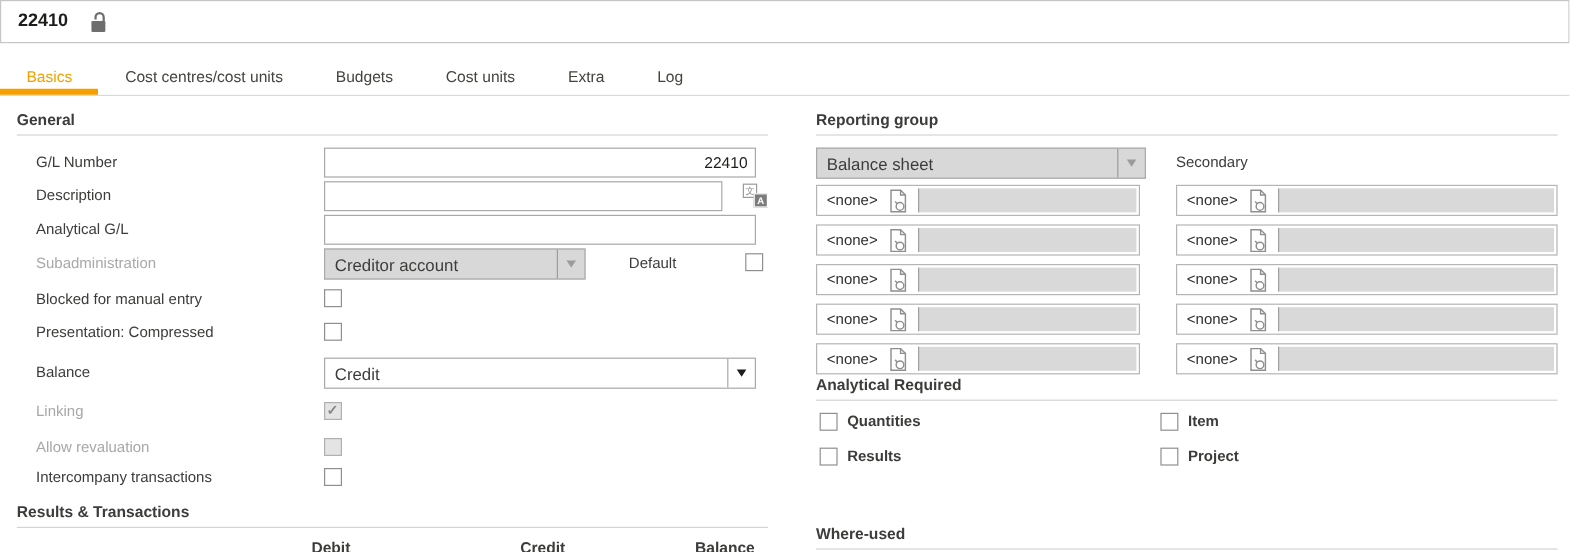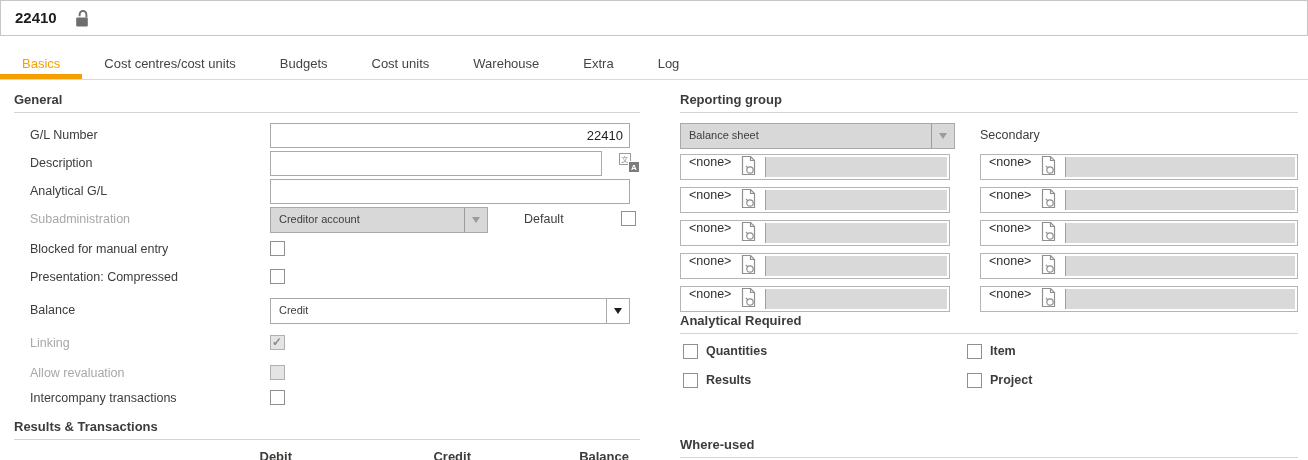--- a/index.html
+++ b/index.html
@@ -42,34 +42,34 @@
 
   input.txt{
     width:360px;height:25px;border:1px solid var(--border);background:#fff;
     font-family:"Liberation Sans",sans-serif;font-size:13px;color:#1d1d1b;padding:0 6px;outline:none;
   }
   input.txt.right{text-align:right;}
   input.txt.short{width:332px;}
 
   
   .select{position:relative;height:26px;border:1px solid var(--border);background:#fff;}
-  .select .val{position:absolute;left:8px;top:5px;font-size:11px;color:#3c3c3b;white-space:nowrap;}
+  .select .val{position:absolute;left:8px;top:5px;font-size:14px;color:#3c3c3b;white-space:nowrap;}
   .select .btn{position:absolute;right:0;top:0;bottom:0;width:23px;border-left:1px solid var(--border);display:flex;align-items:center;justify-content:center;}
   .select.disabled{background:var(--sel-bg);}
   .select.disabled .btn{border-left:1px solid #9c9c9c;}
   .tri{width:0;height:0;border-left:4.5px solid transparent;border-right:4.5px solid transparent;border-top:6px solid #1d1d1b;}
   .tri.gray{border-top-color:#9b9b9b;}
 
   
   .cb{display:inline-block;width:15px;height:15px;border:1px solid #8f8f8f;background:#fff;position:relative;vertical-align:middle;}
   .cb.dis{background:#e4e4e4;border-color:#b0b0b0;}
   .cb.checked::after{content:"\2713";position:absolute;left:1px;top:-1px;font-size:12px;font-weight:bold;color:#8a8a8a;}
 
   
-  .lookup{position:absolute;height:26px;border:1px solid #b5b5b5;background:#fff;display:flex;padding-left:8px;}
+  .lookup{position:absolute;height:26px;border:1px solid #b5b5b5;background:#fff;display:flex;align-items:center;padding-left:8px;}
   .lookup .nv{font-size:12.5px;color:#2f2f2f;white-space:nowrap;}
   .lookup .lkicon{margin-left:8px;flex:0 0 auto;display:flex;cursor:pointer;}
   .lookup .field{flex:1;align-self:stretch;margin:2px 2px 2px 7px;background:var(--disabled-bg);border-left:1px solid #9f9f9f;}
 
   
   .opt{position:absolute;height:18px;display:flex;align-items:center;gap:8px;}
   .opt .olbl{font-size:12.5px;color:var(--text);font-weight:bold;}
 
   
   .rescols{position:absolute;left:0;top:357px;width:626px;height:14px;font-weight:bold;font-size:13px;color:#3c3c3b;}
@@ -91,21 +91,20 @@
     <rect x="3.2" y="8.6" width="11.6" height="9" rx="1" fill="#6e6e6e"></rect>
     <path d="M6.6 7.2 V5.4 A3.4 3.4 0 0 1 13.4 5.4 V8.6" fill="none" stroke="#6e6e6e" stroke-width="1.9"></path>
   </svg>
 </div>
 
 <div class="tabbar">
   <div class="tab active">Basics</div>
   <div class="tab">Cost centres/cost units</div>
   <div class="tab">Budgets</div>
   <div class="tab">Cost units</div>
-  <div class="tab">Warehouse</div>
   <div class="tab">Extra</div>
   <div class="tab">Log</div>
 </div>
 
 <div class="col-left">
   <div class="sec">General</div>
 
   <div class="row" style="top:31px">
     <span class="lbl">G/L Number</span>
     <div class="ctrl"><input class="txt right" value="22410" style=""></div>

